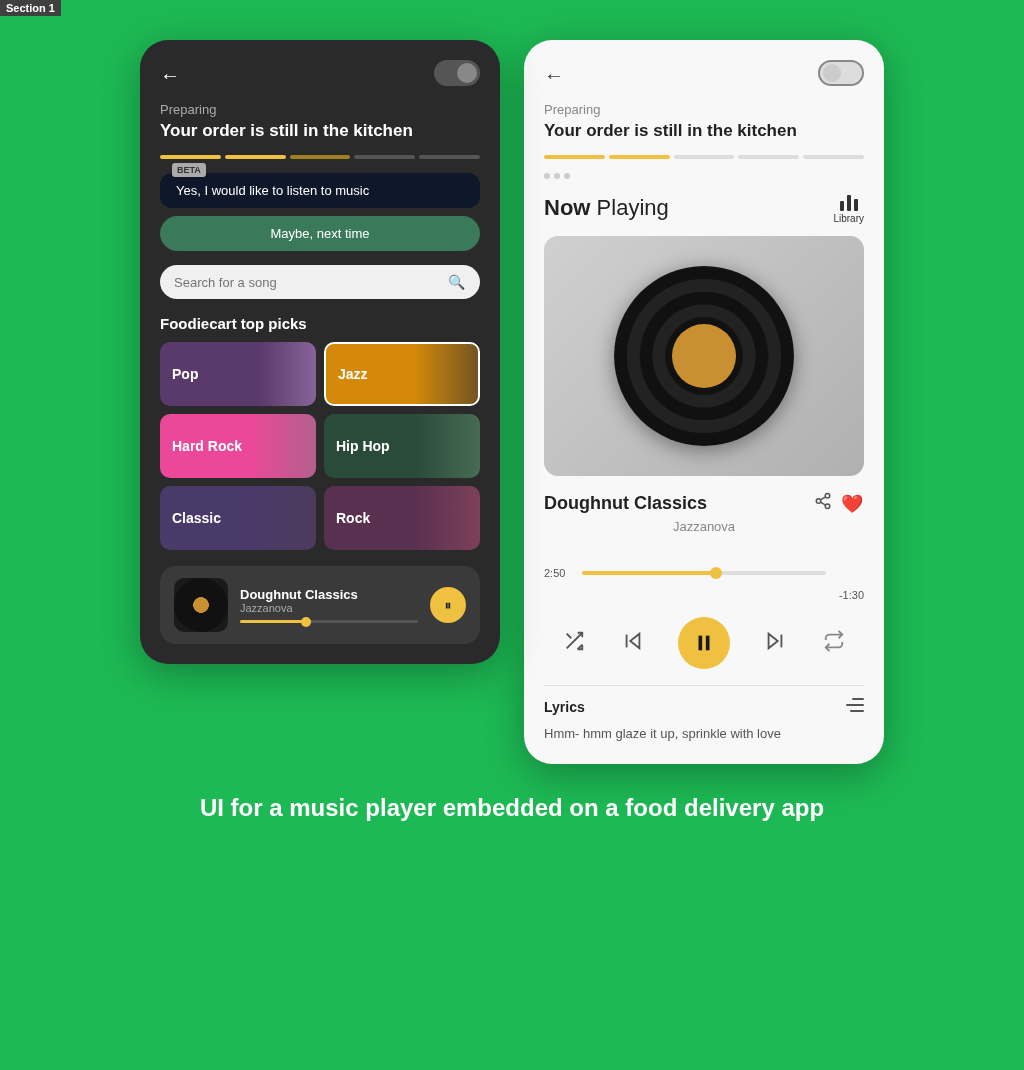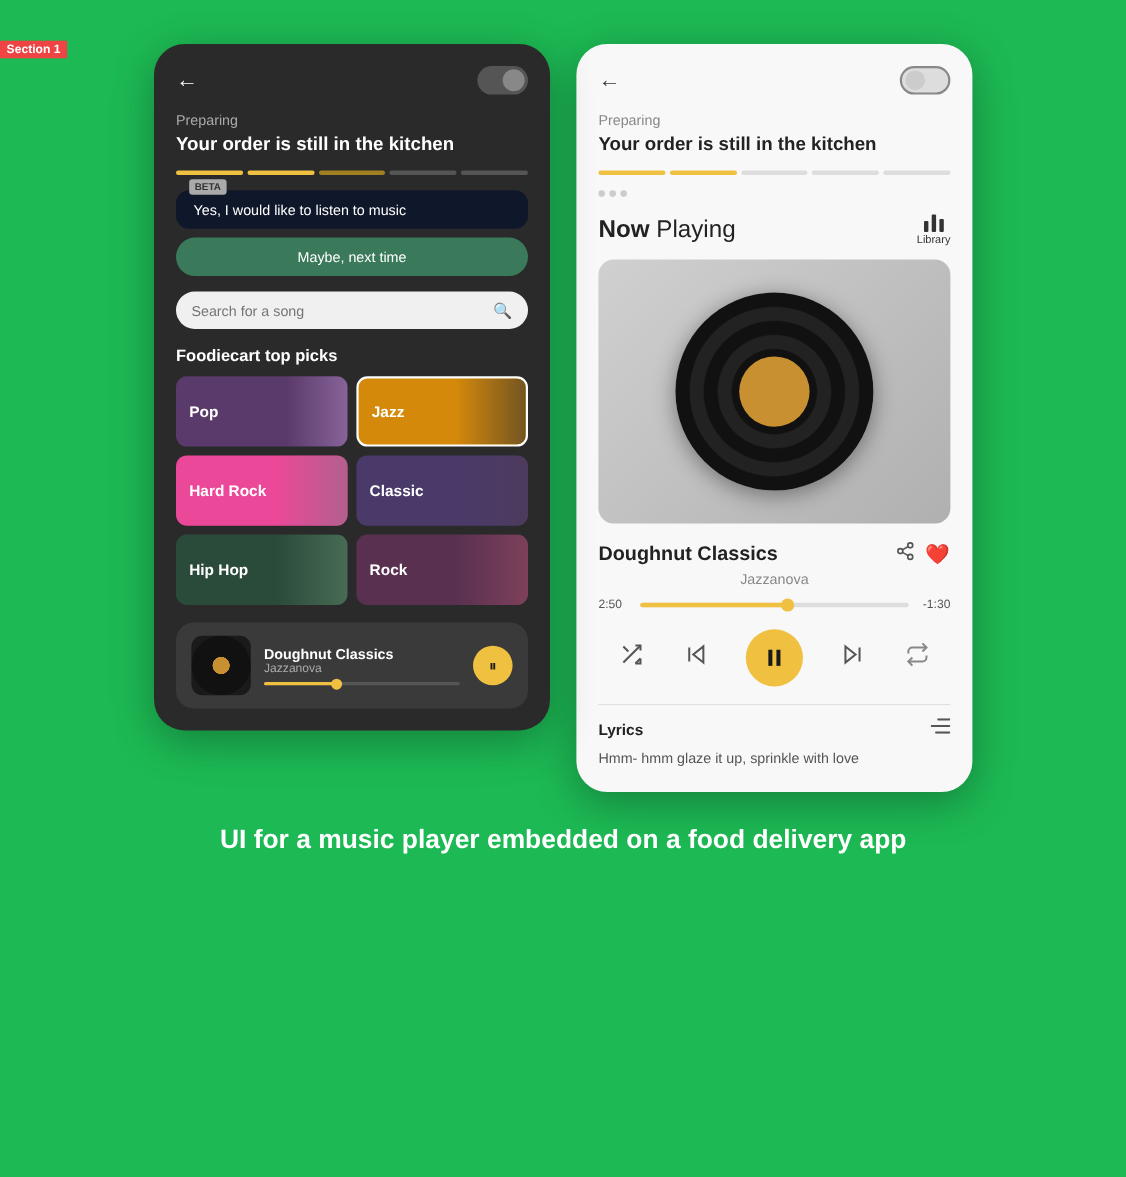--- a/index.html
+++ b/index.html
@@ -7,27 +7,26 @@
       width: 1024px;
       height: 1070px;
       background: #1DB954;
       font-family: -apple-system, BlinkMacSystemFont, 'Segoe UI', sans-serif;
       overflow: hidden;
     }
 
     .section-label {
       position: absolute;
       top: 0; left: 0;
-      background: #ef4444;
+      background: #404040;
       color: white;
       font-size: 11px;
       padding: 2px 6px;
       font-weight: bold;
       z-index: 10;
-      margin-top: 37px;
     }
 
     .main-bg {
       position: absolute;
       top: 0; left: 0; right: 0; bottom: 0;
       background: #1DB954;
       padding: 30px;
     }
 
     .phones-container {
@@ -680,28 +679,28 @@
         <div class="genre-card genre-jazz">
           <div class="jazz-img"></div>
           <span class="genre-label">Jazz</span>
         </div>
 
         <div class="genre-card genre-hardrock">
           <div class="hardrock-img"></div>
           <span class="genre-label">Hard Rock</span>
         </div>
 
+        <div class="genre-card genre-hiphop">
+          <div class="hiphop-img"></div>
+          <span class="genre-label">Hip Hop</span>
+        </div>
+
         <div class="genre-card genre-classic">
           <div class="classic-img"></div>
           <span class="genre-label">Classic</span>
-        </div>
-
-        <div class="genre-card genre-hiphop">
-          <div class="hiphop-img"></div>
-          <span class="genre-label">Hip Hop</span>
         </div>
 
         <div class="genre-card genre-rock">
           <div class="rock-img"></div>
           <span class="genre-label">Rock</span>
         </div>
 
       </div>
 
       
@@ -786,21 +785,21 @@
       </div>
 
       <div class="song-artist">Jazzanova</div>
 
       <div class="progress-row">
         <span class="time-label">2:50</span>
         <div class="progress-track">
           <div class="progress-fill-yellow"></div>
           <div class="progress-thumb"></div>
         </div>
-        <span class="time-label" style="text-align:right;">-1:30</span>
+        <span class="time-label" style="text-align:right;margin-top:45px;">-1:30</span>
       </div>
 
       <div class="controls-row">
         <button class="ctrl-btn">
           <svg width="22" height="22" viewBox="0 0 24 24" fill="none" stroke="#555" stroke-width="2">
             <polyline points="16 3 21 3 21 8"></polyline>
               <polyline points="16 21 21 21 21 16"></polyline>
             <line x1="4" y1="20" x2="21" y2="3"></line>
             <path d="M21 16l-5 5M4 4l5 5"></path>
           </svg>

